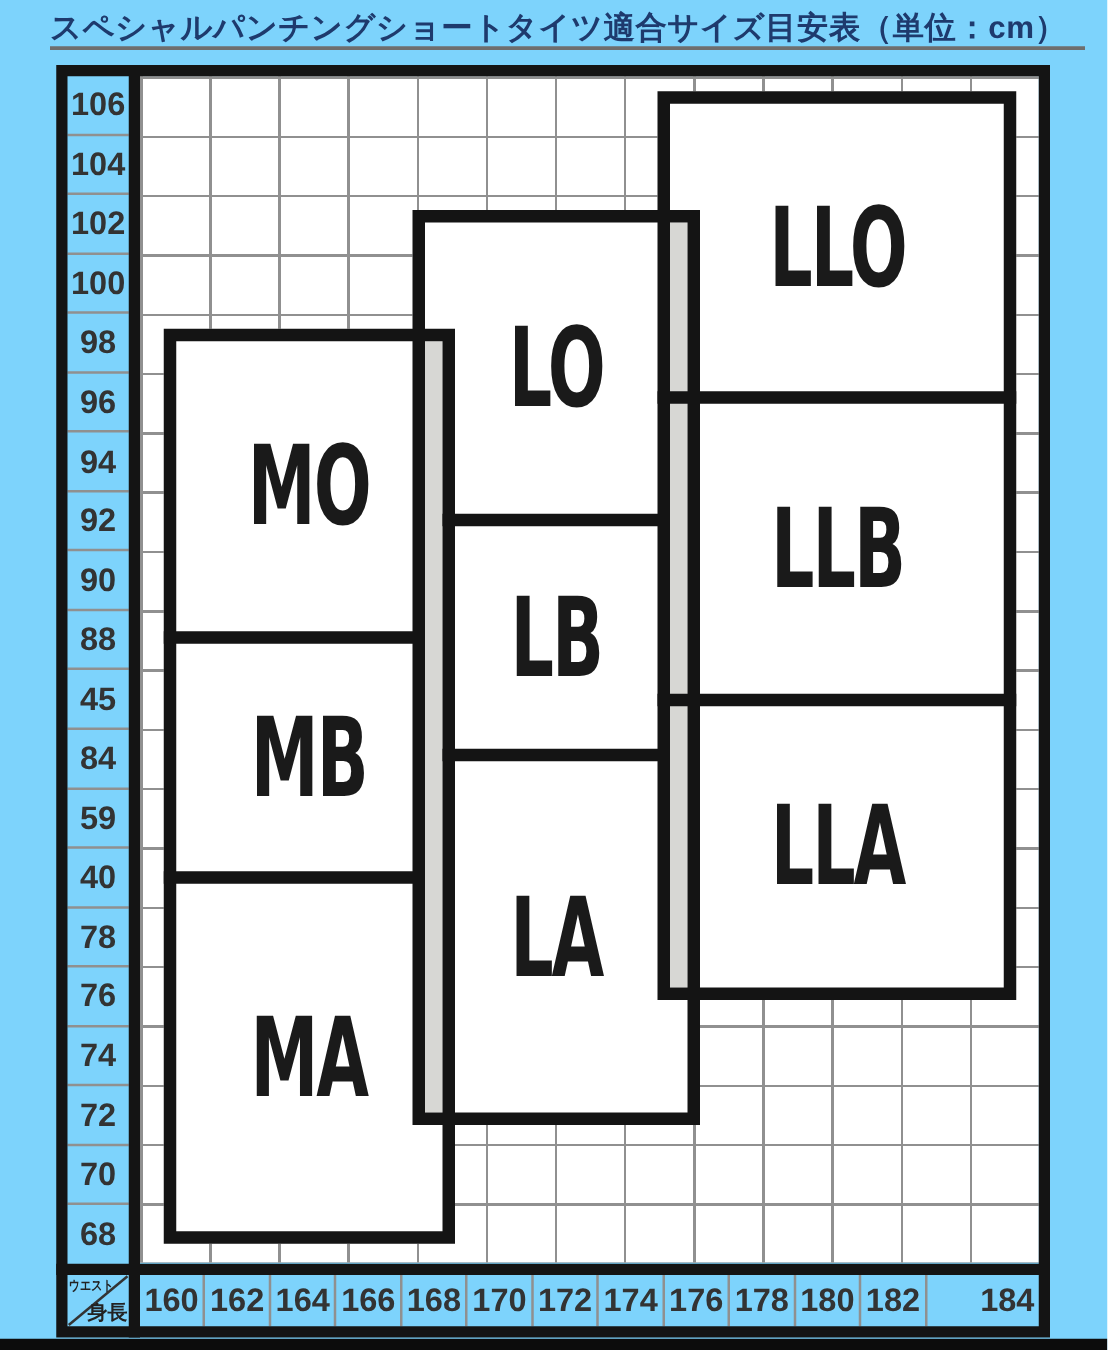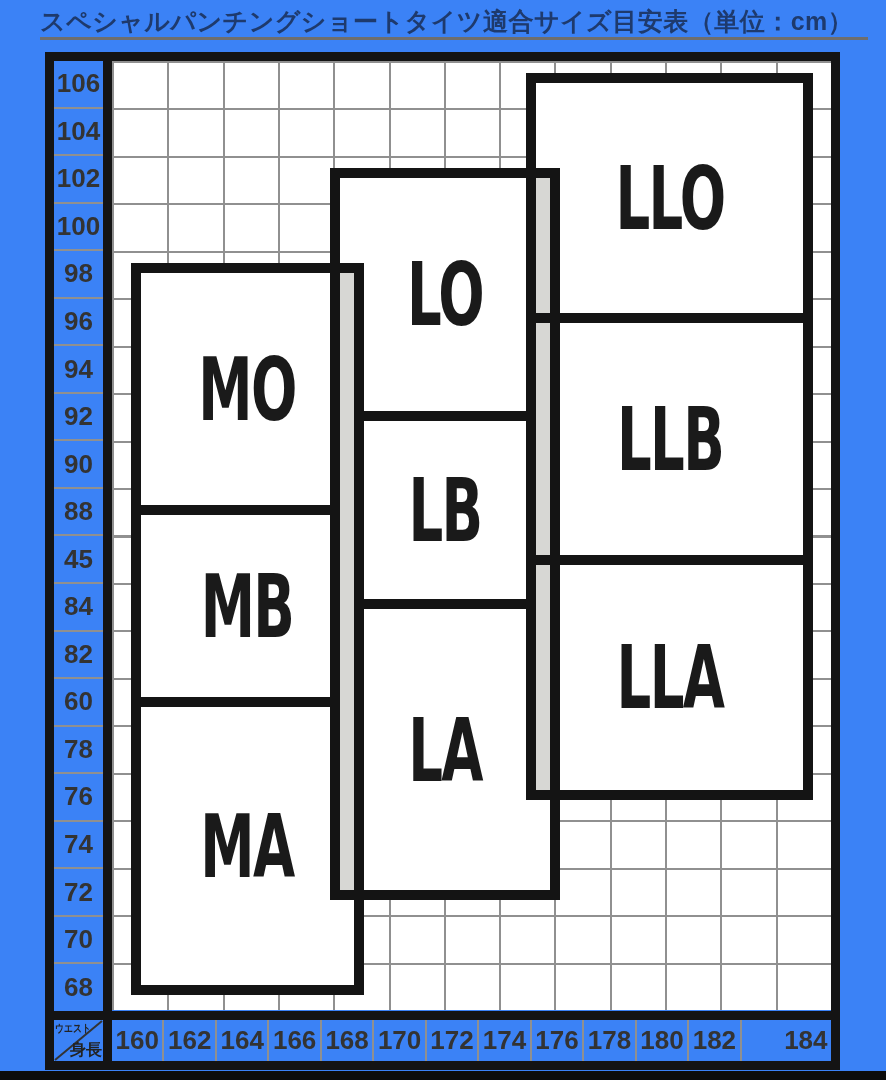--- a/index.html
+++ b/index.html
@@ -1,16 +1,16 @@
 <!DOCTYPE html>
 <html><head>
 <meta charset="utf-8">
 <style>
   html,body{margin:0;padding:0;background:#ffffff;}
-  .page{position:relative;width:886px;height:1080px;background:#3b82f6;overflow:hidden;
+  .page{position:relative;width:886px;height:1080px;background:#7dd3fc;overflow:hidden;
         font-family:"Liberation Sans","DejaVu Sans",sans-serif;}
   .abs{position:absolute;box-sizing:border-box;}
 
   
   .title{left:40px;top:5px;width:820px;height:32px;font-size:25px;font-weight:bold;
          color:#1e3a6d;white-space:nowrap;letter-spacing:0.5px;}
   .title-rule{left:40px;top:37px;width:828px;height:3px;background:#6e6e6e;}
 
   
   .outer-border{left:45px;top:52px;width:795px;height:1018px;border:9px solid #141414;background:transparent;}
@@ -92,22 +92,22 @@
       <div class="tick">102</div>
       <div class="tick">100</div>
       <div class="tick">98</div>
       <div class="tick">96</div>
       <div class="tick">94</div>
       <div class="tick">92</div>
       <div class="tick">90</div>
       <div class="tick">88</div>
       <div class="tick">45</div>
       <div class="tick">84</div>
-      <div class="tick">82</div>
-      <div class="tick">60</div>
+      <div class="tick">59</div>
+      <div class="tick">40</div>
       <div class="tick">78</div>
       <div class="tick">76</div>
       <div class="tick">74</div>
       <div class="tick">72</div>
       <div class="tick">70</div>
       <div class="tick">68</div>
     </div>
   <div class="abs height-axis" id="height-axis">
       <div class="tick">160</div>
       <div class="tick">162</div>

